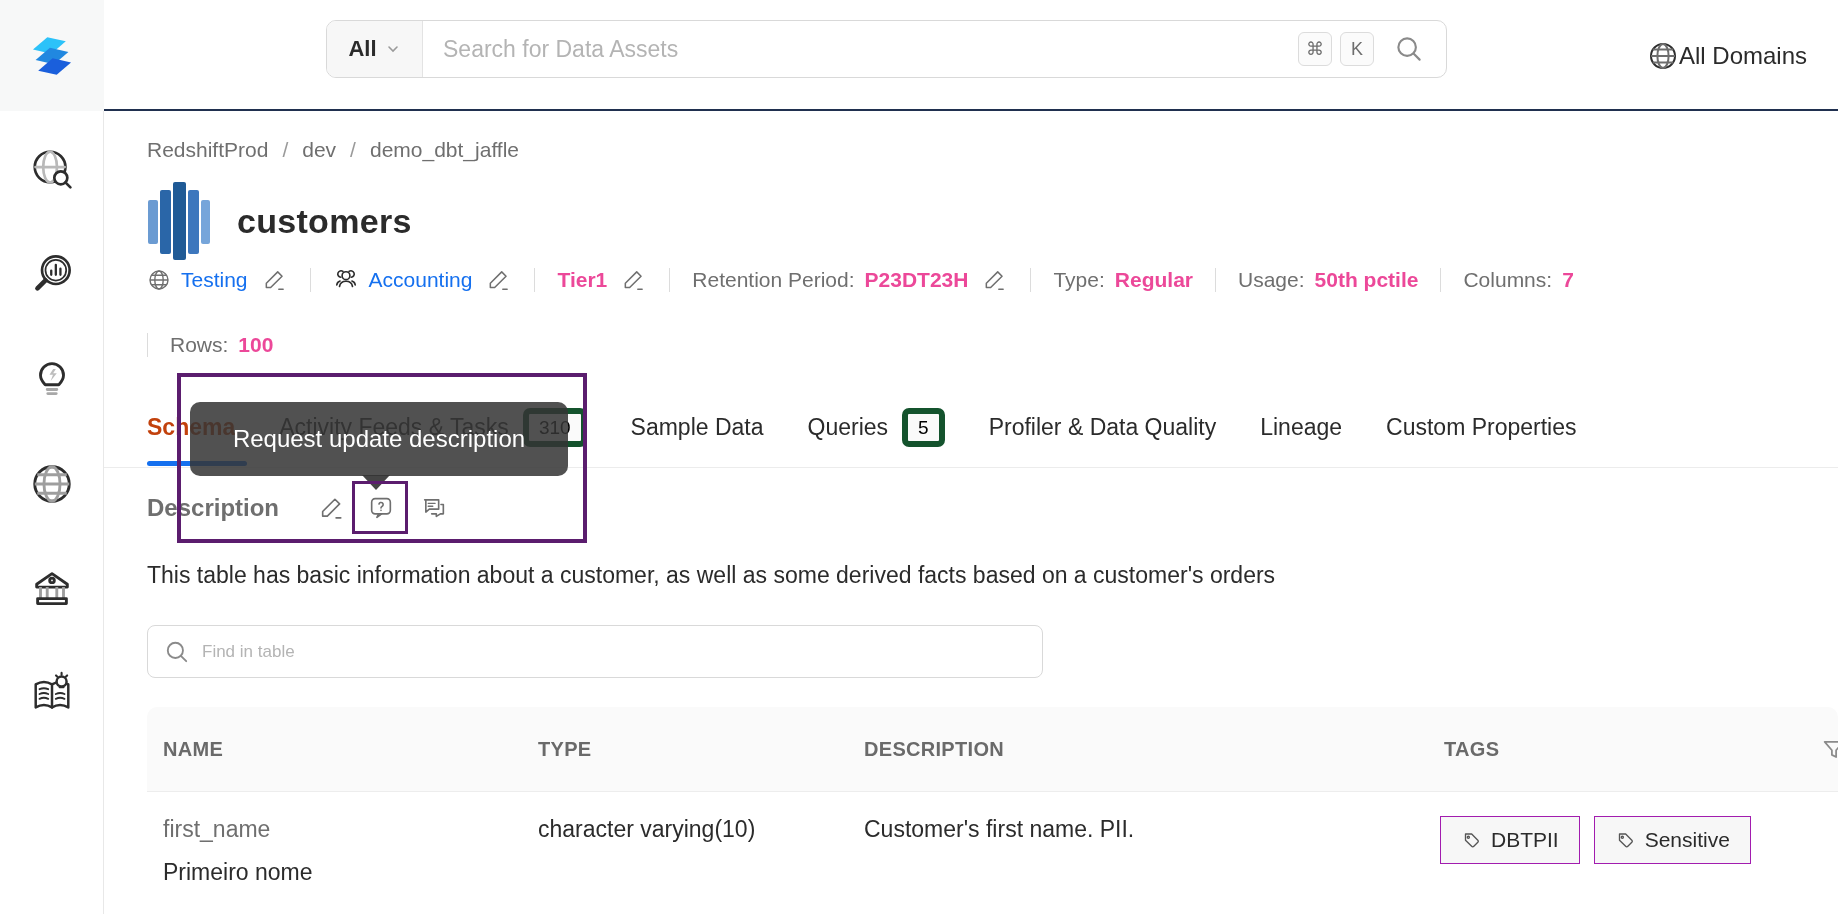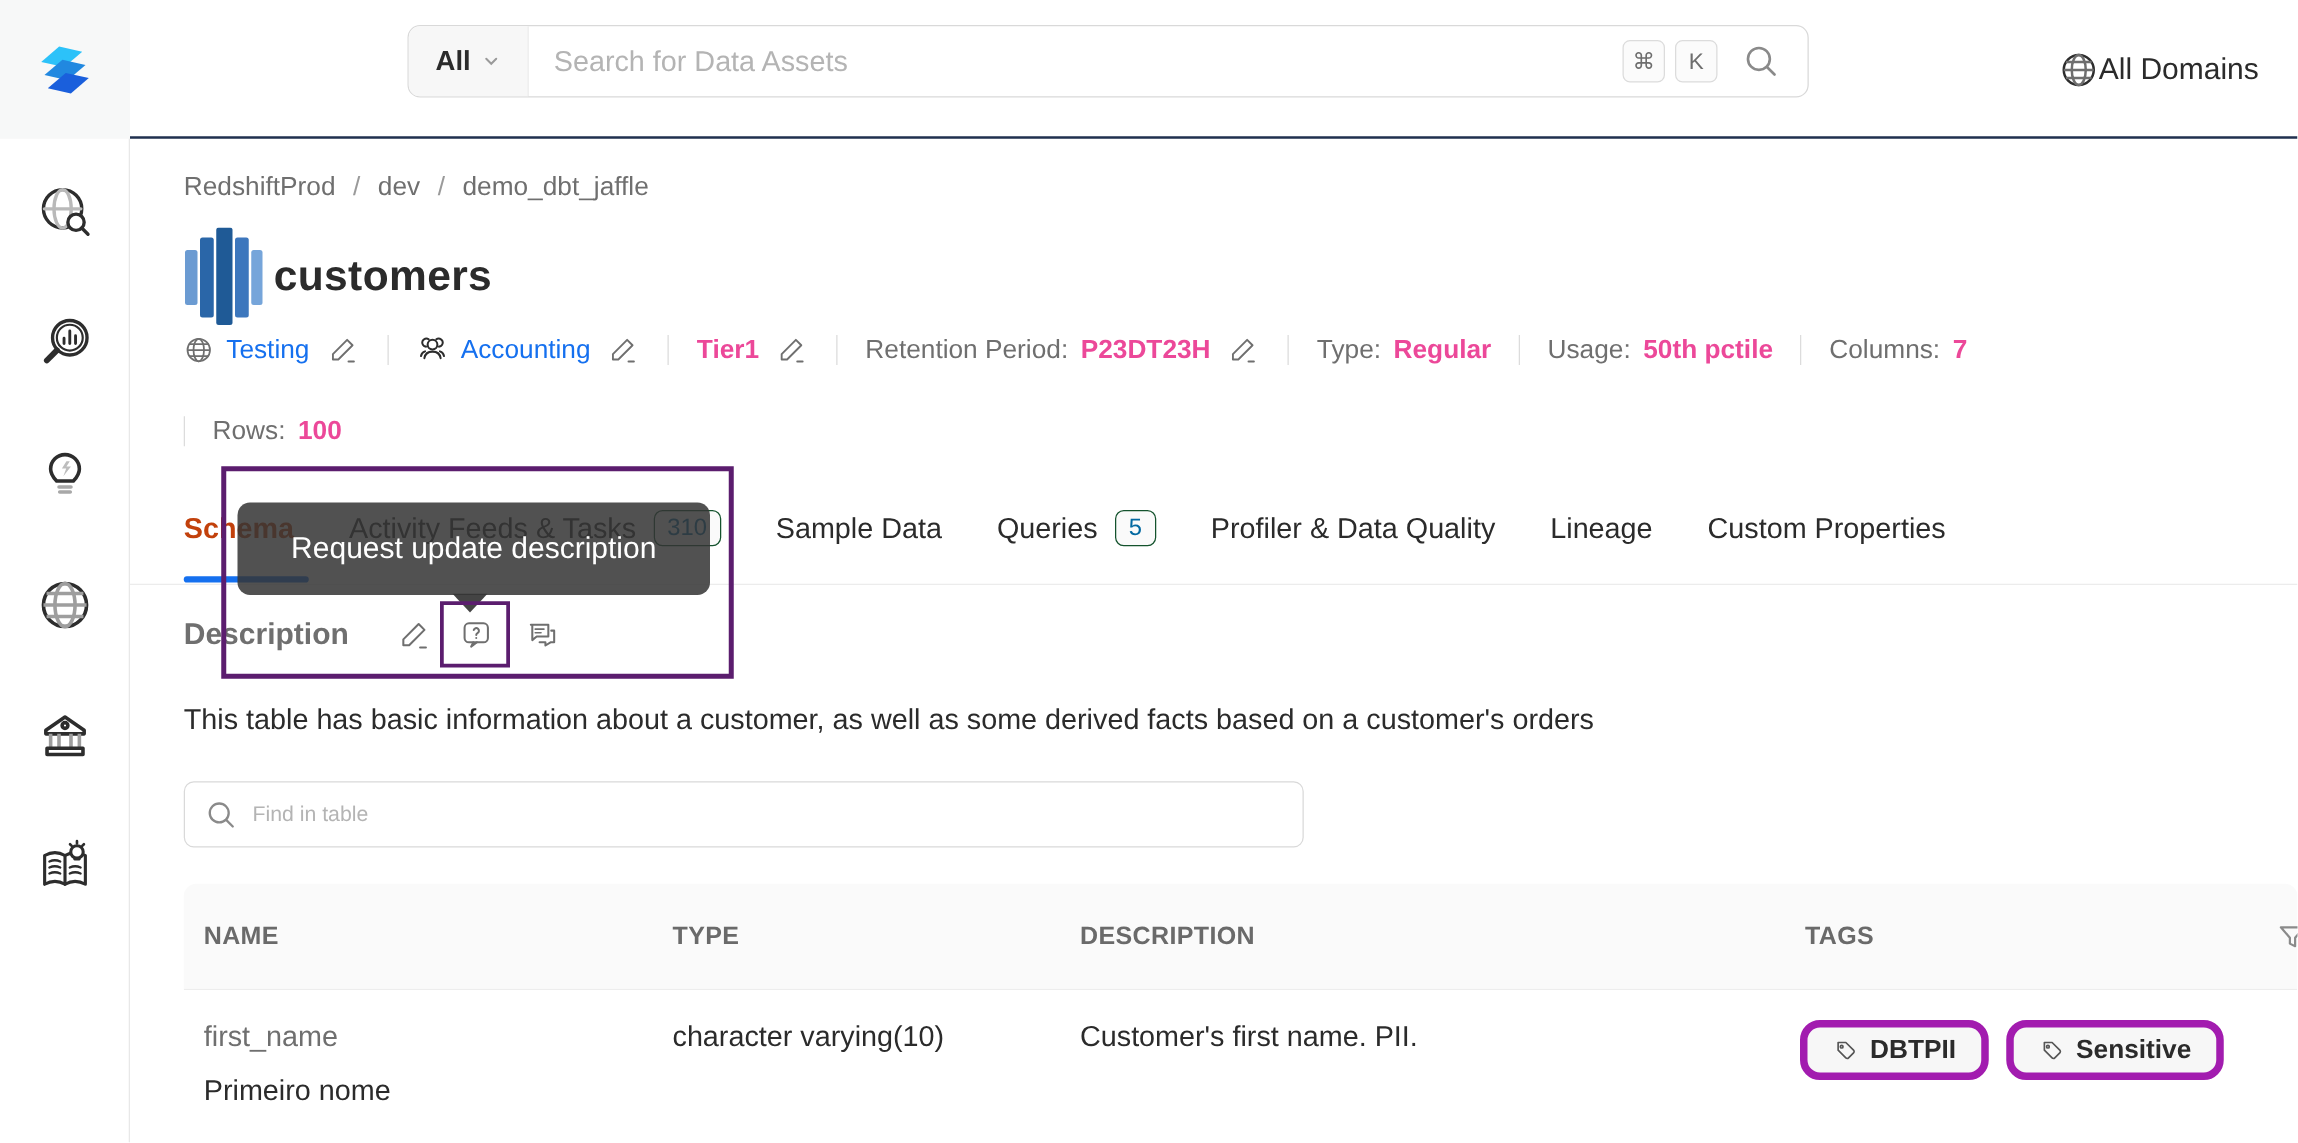--- a/index.html
+++ b/index.html
@@ -40,43 +40,43 @@
   .search-glyph { color:#8a8a8a; margin:0 22px 0 12px; }
   .domains-switch { position:absolute; left:1543px; top:0; height:111px; display:flex;
                     align-items:center; white-space:nowrap; cursor:pointer; }
   .domains-switch .lbl { font-size:24px; color:#2b2b2b; font-weight:500; }
   .breadcrumb { position:absolute; left:147px; top:138px; font-size:21px; color:#6f6f6f;
                 display:flex; gap:14px; z-index:1; }
   .breadcrumb a { color:#6f6f6f; text-decoration:none; cursor:pointer; }
   .crumb-sep { color:#9a9a9a; }
 
   .title-row { position:absolute; left:147px; top:182px; display:flex;
-               align-items:center; gap:8px; z-index:1; }
+               align-items:center; gap:26px; z-index:1; }
   .page-title { font-size:34px; font-weight:700; color:#2b2b2b; letter-spacing:.3px; }
 
   .meta-row { position:absolute; left:147px; display:flex; align-items:center;
               font-size:21px; color:#6f6f6f; z-index:1; }
   .meta-row.line1 { top:267px; }
   .meta-row.line2 { top:333px; }
   .meta-item { display:flex; align-items:center; gap:10px; }
   .meta-link { color:#1570ef; font-weight:500; cursor:pointer; }
   .meta-strong { color:#ec4899; font-weight:700; }
   .vdiv { width:1px; height:24px; background:#dcdcdc; margin:0 22px; }
   .edit-pencil { color:#6f6f6f; cursor:pointer; margin-left:4px; }
 
   
   .tabs-border { position:absolute; left:104px; right:0; top:467px; height:1px;
                  background:#ececec; z-index:1; }
   .tabs { position:absolute; left:147px; top:408px; display:flex; align-items:center;
           gap:44px; font-size:23px; color:#2b2b2b; z-index:1; }
   .tab { display:flex; align-items:center; gap:14px; cursor:pointer; }
   .tab .t-label { white-space:nowrap; }
   .tab.active .t-label { color:#c2410c; font-weight:700; }
-  .tab-badge { background:#fafafa; border:1px solid #14532d; border-radius:7px;
-               font-size:19px; color:#0369a1; padding:4px 10px; line-height:1; }
+  .tab-badge { background:#fafafa; border:6px solid #14532d; border-radius:7px;
+               font-size:19px; color:#000000; padding:4px 10px; line-height:1; }
   .ink-bar { position:absolute; left:147px; top:461px; width:100px; height:5px;
              background:#1570ef; border-radius:3px; z-index:2; }
 
   
   .hl-outer { position:absolute; left:177px; top:373px; width:410px; height:170px;
               border:4px solid #5b1d6e; z-index:6; pointer-events:none; }
   .hl-inner { position:absolute; left:352px; top:481px; width:56px; height:53px;
               border:3px solid #5b1d6e; z-index:6; pointer-events:none; }
   .tooltip { position:absolute; left:190px; top:402px; width:378px; height:74px;
              background:rgba(52,52,52,0.86); border-radius:10px; color:#fff;
@@ -109,22 +109,22 @@
               border-bottom:1px solid #ededed; position:relative; }
   .sch-head .hcell { font-size:20px; font-weight:700; color:#6a6a6a; padding-left:16px;
                      letter-spacing:.3px; }
   .filter-glyph { position:absolute; left:1673px; top:29px; color:#8a8a8a; cursor:pointer; }
   .sch-row { display:grid; grid-template-columns:375px 326px 580px 1fr; padding-top:24px; }
   .cell { padding-left:16px; font-size:23px; color:#2b2b2b; }
   .col-name .nm { color:#6f6f6f; }
   .col-name .dnm { color:#2b2b2b; margin-top:16px; }
   .tag-list { display:flex; gap:14px; padding-left:12px; }
   .tag-pill { display:flex; align-items:center; gap:10px; background:#f7f7f7;
-              border:6px solid #a21caf; border-radius:16px; height:48px; padding:0 20px;
-              font-size:21px; font-weight:700; color:#2b2b2b; cursor:pointer; }
+              border:1px solid #a21caf; border-radius:0; height:48px; padding:0 20px;
+              font-size:21px; font-weight:400; color:#2b2b2b; cursor:pointer; }
   .tag-pill .tg { color:#555; }
 </style>
 </head>
 <body>
 
 <div class="sidebar">
   <div class="logo-block">
     <span>
       <svg width="58" height="58" viewBox="0 0 48 48" fill="none">
         <g transform="rotate(-14 24 24)">

